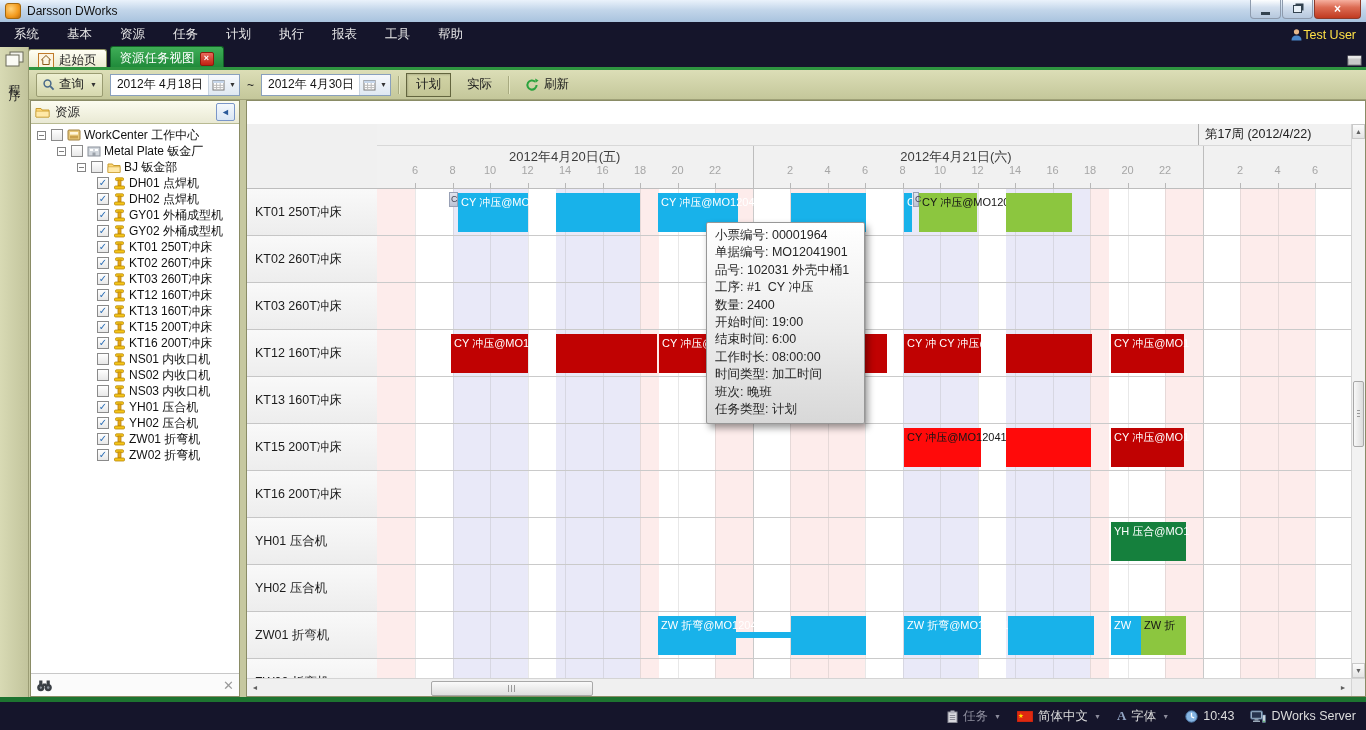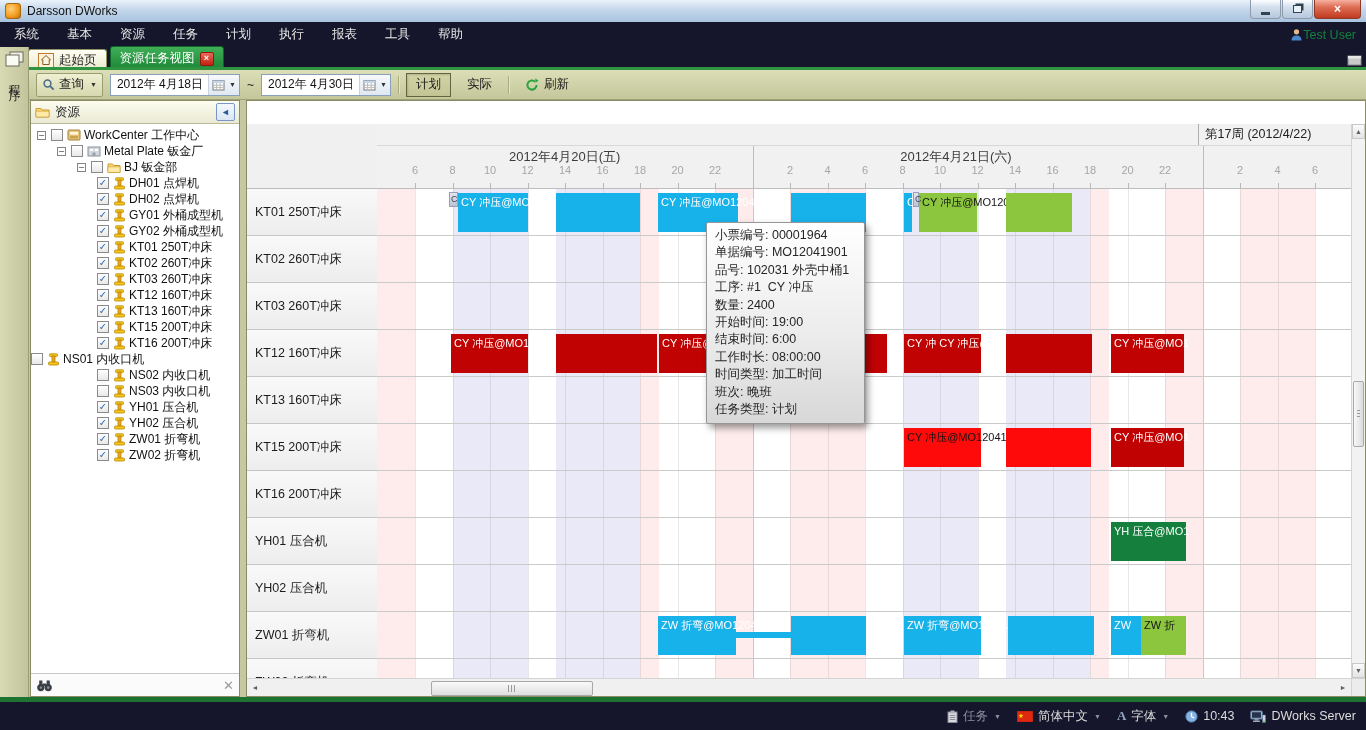--- a/index.html
+++ b/index.html
@@ -20,21 +20,21 @@
   .win-btn.close{width:45px;background:linear-gradient(#f6b0a0,#dd6d55 40%,#c03a20);border-color:#8e3a2a;
     color:#fff;font-weight:bold;font-size:12px;}
   .min-glyph{width:9px;height:3px;background:#33424f;margin-top:8px;}
   .rest-glyph{width:7px;height:6px;border:1px solid #33424f;background:#e9f1f8;box-shadow:2px -2px 0 -0.5px #33424f;}
 
   
   #menubar{position:absolute;top:22px;left:0;right:0;height:25px;background:#15152b;
     display:flex;align-items:center;color:#e8e8e8;}
   .menu-item{padding:0 14px;font-size:12.5px;height:25px;display:flex;align-items:center;}
   #user-area{position:absolute;right:10px;top:0;height:25px;display:flex;align-items:center;
-    color:#15803d;font-size:12.5px;}
+    color:#fde047;font-size:12.5px;}
 
   
   #tabrow{position:absolute;top:47px;left:0;right:0;height:23px;background:#15152b;}
   #doc-tabs{position:absolute;left:28px;bottom:0;display:flex;align-items:flex-end;gap:3px;height:23px;}
   .doc-tab{height:20px;display:flex;align-items:center;gap:5px;padding:0 9px;font-size:12.5px;
     border-radius:3px 3px 0 0;border:1px solid #8f9464;border-bottom:none;
     background:linear-gradient(#fffef4,#e8e8cd);color:#222;}
   .doc-tab.active{height:23px;background:linear-gradient(#3fae57,#1b8536);border-color:#116326;color:#fff;}
   .home-box{width:14px;height:13px;border:1px solid #c07a2a;background:#fdf4e0;display:flex;align-items:center;justify-content:center;}
   .tab-close{width:12px;height:12px;border-radius:2px;background:linear-gradient(#e86a5a,#c22112);
@@ -453,21 +453,21 @@
           <div class="cbx">✓</div>
           <span class="ic">
             <svg width="13" height="13" viewBox="0 0 13 13">
               <rect x="2.5" y="0.8" width="8" height="2.8" rx="1" fill="#f5c518" stroke="#b8860b" stroke-width="0.8"></rect>
               <rect x="5" y="3" width="3" height="6" fill="#e8a817" stroke="#b8860b" stroke-width="0.8"></rect>
               <rect x="1.5" y="9" width="10" height="3" rx="1" fill="#f5c518" stroke="#b8860b" stroke-width="0.8"></rect>
             </svg>
           </span>
           <span class="tree-label">KT16 200T冲床</span>
         </div>
-        <div class="tree-row" style="">
+        <div class="tree-row" style="padding-left: 66px;">
           <div class="cbx"></div>
           <span class="ic">
             <svg width="13" height="13" viewBox="0 0 13 13">
               <rect x="2.5" y="0.8" width="8" height="2.8" rx="1" fill="#f5c518" stroke="#b8860b" stroke-width="0.8"></rect>
               <rect x="5" y="3" width="3" height="6" fill="#e8a817" stroke="#b8860b" stroke-width="0.8"></rect>
               <rect x="1.5" y="9" width="10" height="3" rx="1" fill="#f5c518" stroke="#b8860b" stroke-width="0.8"></rect>
             </svg>
           </span>
           <span class="tree-label">NS01 内收口机</span>
         </div>

